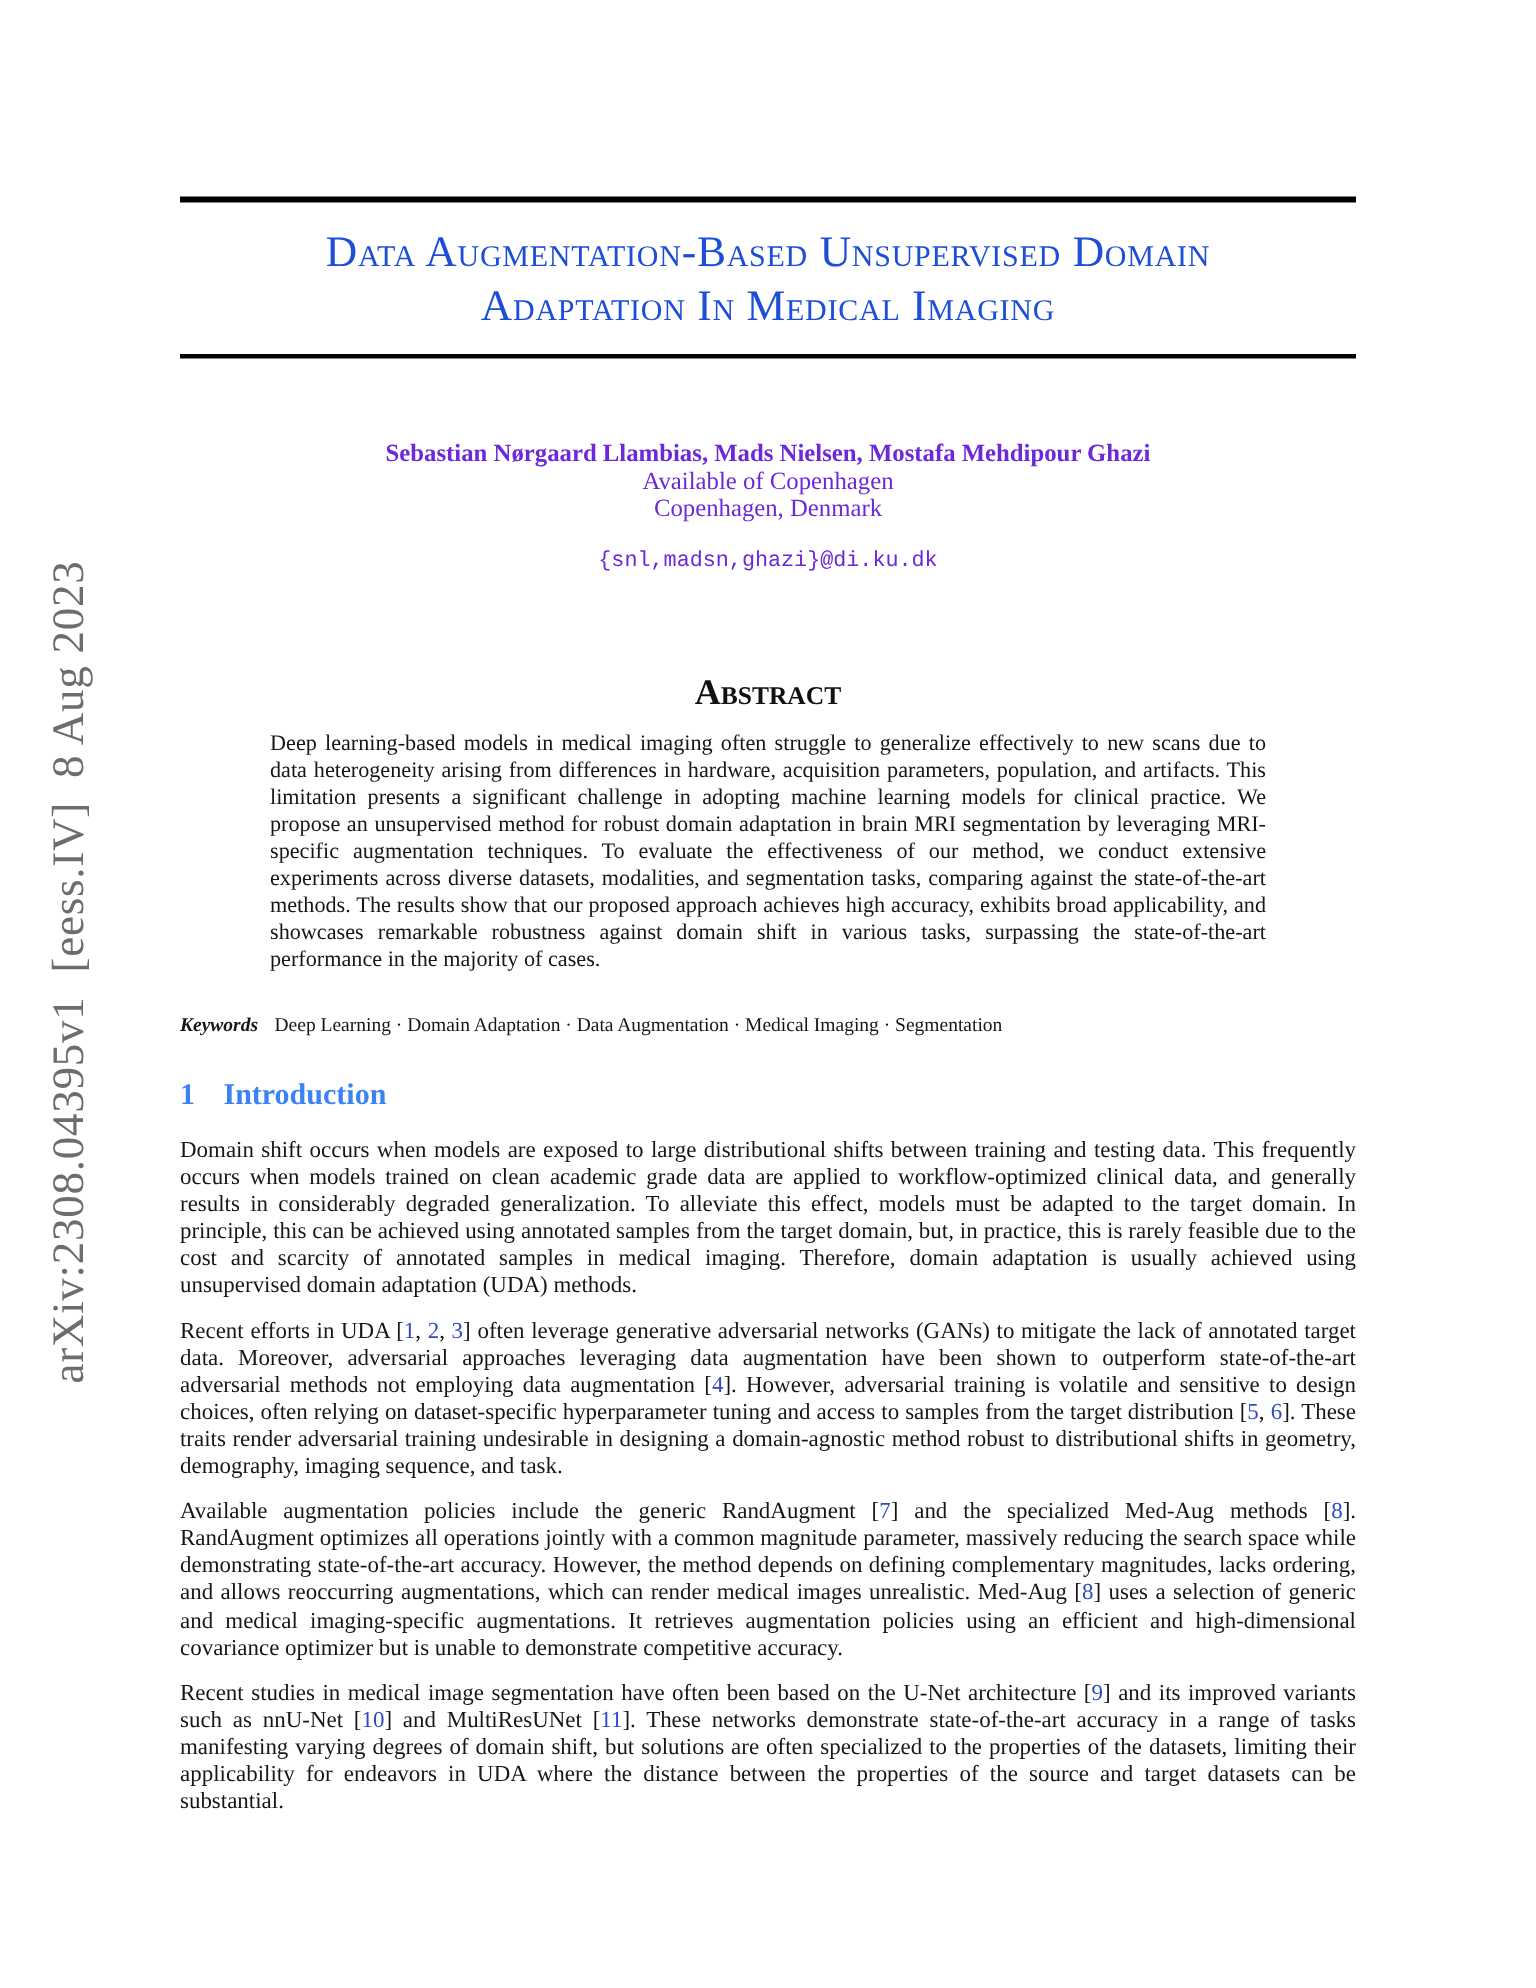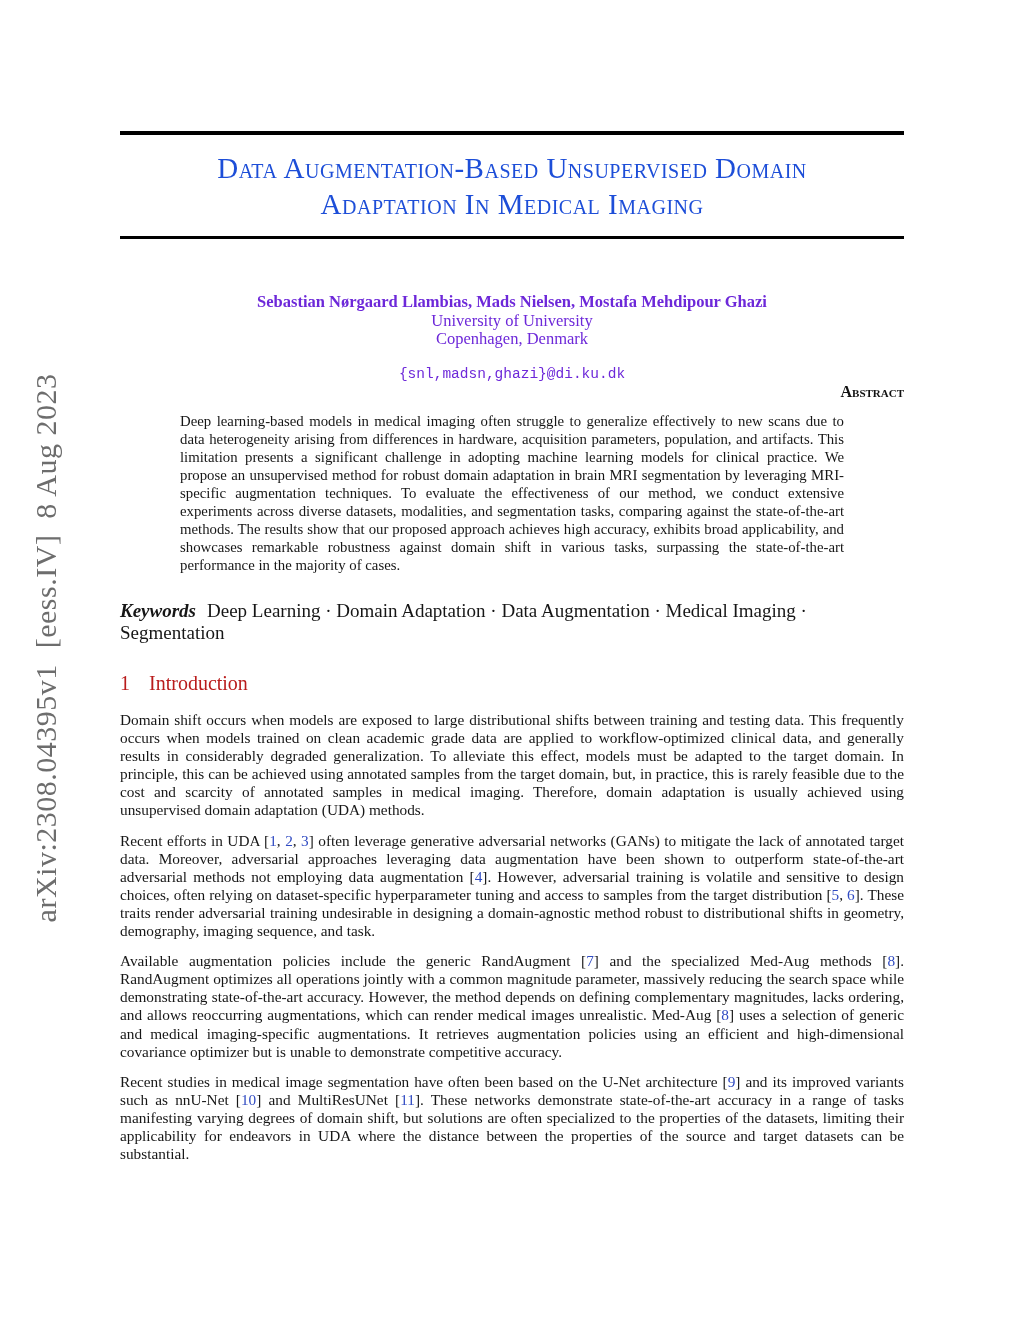--- a/index.html
+++ b/index.html
@@ -46,43 +46,44 @@
     line-height: 18.5px;
     color: #6d28d9;
   }
   .authors .names { font-weight: bold; }
   .authors .email {
     font-family: "Liberation Mono", "DejaVu Sans Mono", monospace;
     font-size: 14.5px;
     margin-top: 16px;
   }
   .abstract-heading {
-    text-align: right;
+    text-align: center;
     font-weight: bold;
     font-variant: small-caps;
-    font-size: 16px;
+    font-size: 24px;
+    margin-top: 66px;
     color: #111111;
   }
   .abstract-text {
     width: 664px;
     margin: 11px auto 0 auto;
     text-align: justify;
     font-size: 14.8px;
     line-height: 18px;
   }
   .keywords {
     margin-top: 26px;
-    font-size: 19px;
+    font-size: 13px;
   }
   .kw-label { font-weight: bold; font-style: italic; margin-right: 11px; }
   .section-heading {
     margin-top: 28px;
     font-size: 20px;
-    font-weight: normal;
-    color: #b91c1c;
+    font-weight: bold;
+    color: #3b82f6;
   }
   .sec-num { margin-right: 19px; }
   .body-par {
     margin: 12px 0 0 0;
     text-align: justify;
     font-size: 15.3px;
     line-height: 18.1px;
   }
   #paragraphs .body-par:first-child { margin-top: 16px; }
   .cite { color: var(--cite-color, #2f4ac2); }
@@ -100,21 +101,21 @@
 
     <div class="title">
       <div>Data Augmentation-Based Unsupervised Domain</div>
       <div>Adaptation In Medical Imaging</div>
     </div>
 
     <div class="rule rule-bottom"></div>
 
     <div class="authors">
       <div class="names">Sebastian Nørgaard Llambias, Mads Nielsen, Mostafa Mehdipour Ghazi</div>
-      <div>University of University</div>
+      <div>Available of Copenhagen</div>
       <div>Copenhagen, Denmark</div>
       <div class="email">{snl,madsn,ghazi}@di.ku.dk</div>
     </div>
 
     <div class="abstract-heading">Abstract</div>
 
     <p class="abstract-text">Deep learning-based models in medical imaging often struggle to generalize effectively to new scans due to data heterogeneity arising from differences in hardware, acquisition parameters, population, and artifacts. This limitation presents a significant challenge in adopting machine learning models for clinical practice. We propose an unsupervised method for robust domain adaptation in brain MRI segmentation by leveraging MRI-specific augmentation techniques. To evaluate the effectiveness of our method, we conduct extensive experiments across diverse datasets, modalities, and segmentation tasks, comparing against the state-of-the-art methods. The results show that our proposed approach achieves high accuracy, exhibits broad applicability, and showcases remarkable robustness against domain shift in various tasks, surpassing the state-of-the-art performance in the majority of cases.</p>
 
     <div class="keywords">
       <span class="kw-label">Keywords</span><span>Deep Learning · Domain Adaptation · Data Augmentation · Medical Imaging · Segmentation</span>

